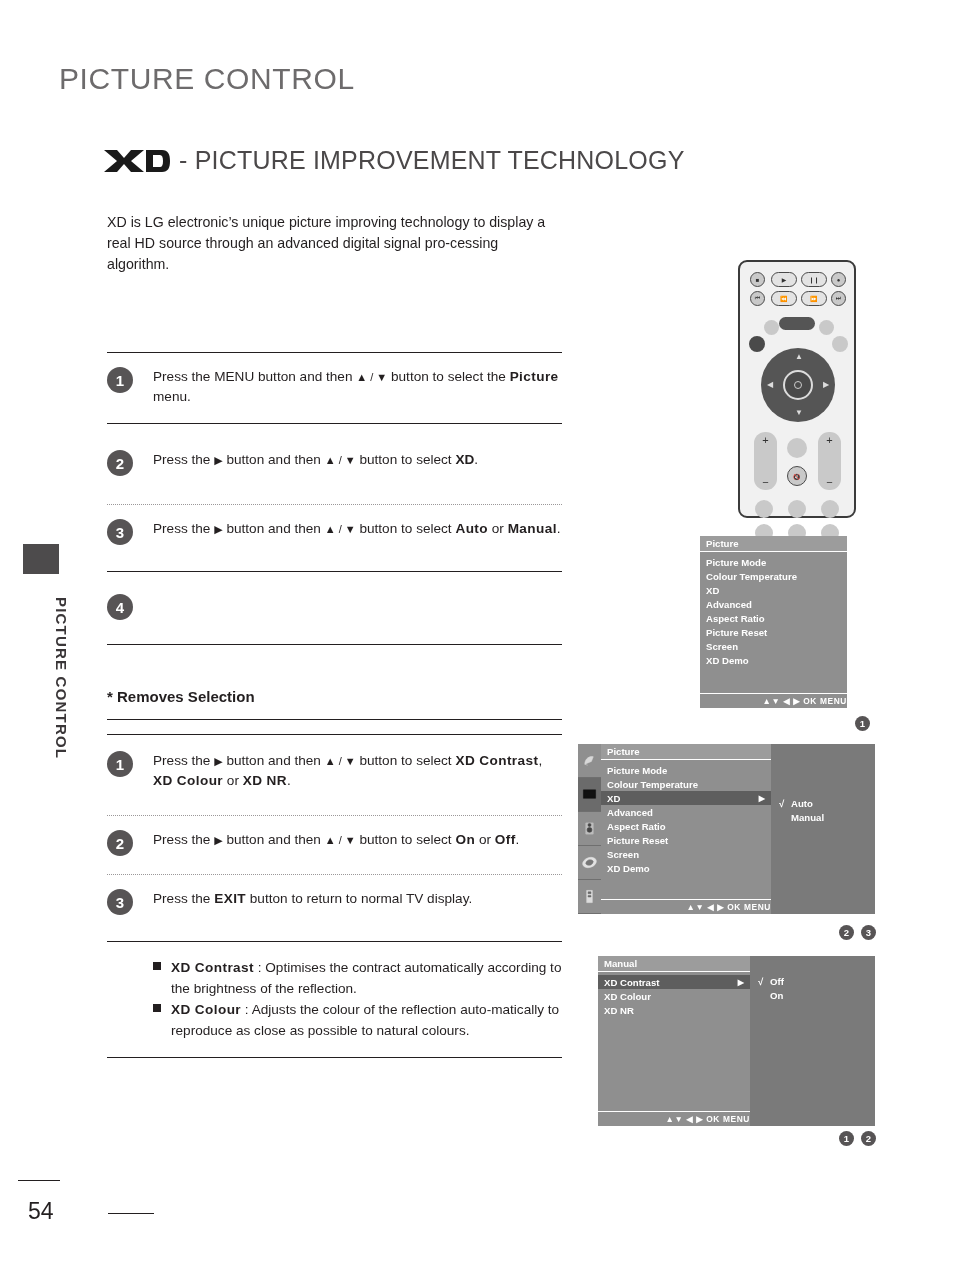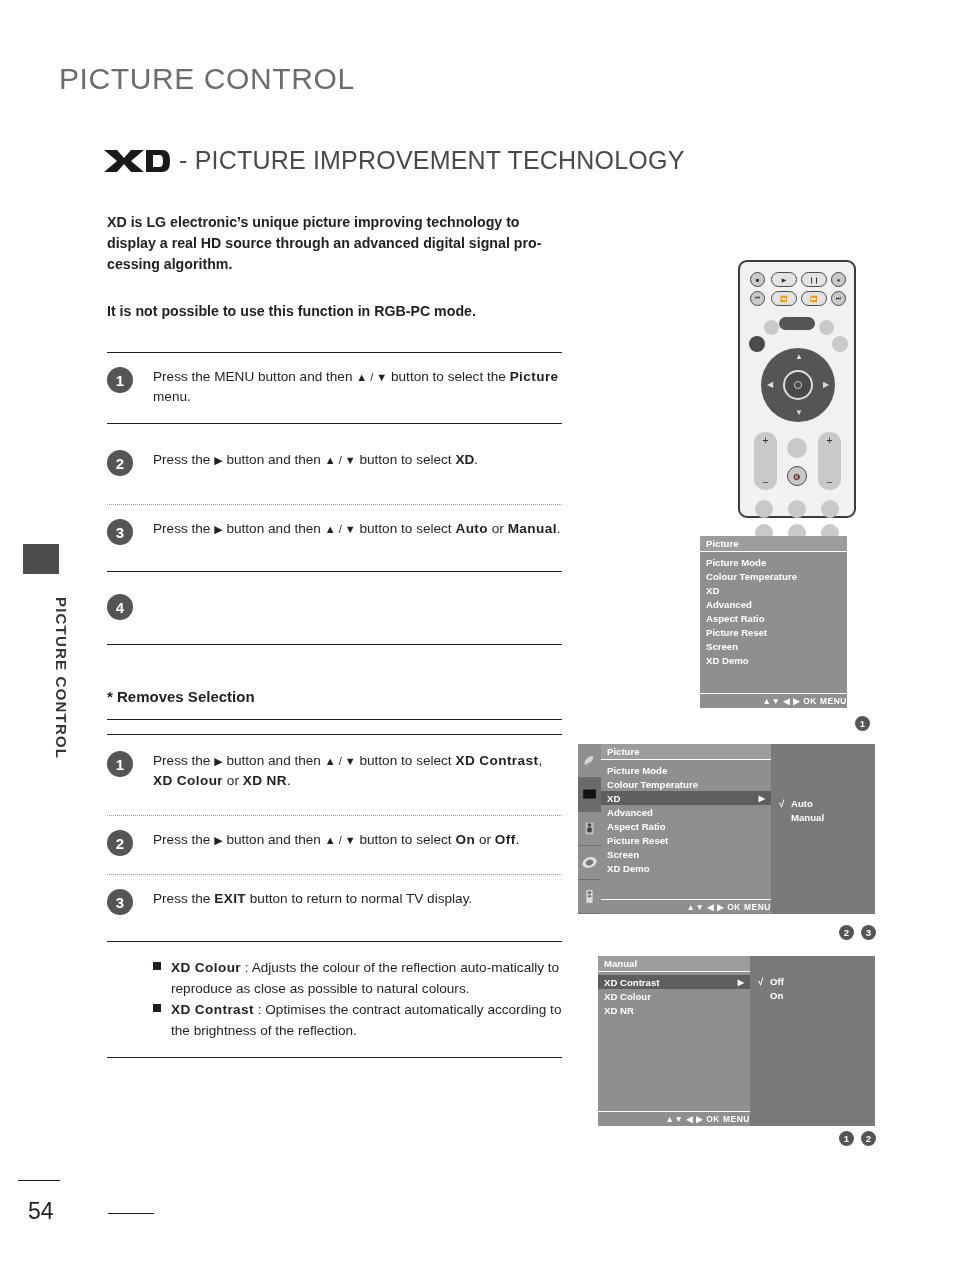--- a/index.html
+++ b/index.html
@@ -57,21 +57,21 @@
   }
   .h2-title {
     font-size: 25px; letter-spacing: 0.2px; color: #4b4849;
   }
 
   
   .para {
     position: absolute; left: 107px;
     width: 440px;
     font-size: 14.2px; line-height: 21px;
-    font-weight: bold; color: #231f20;
+    font-weight: normal; color: #231f20;
   }
   .para.p1 { top: 212px; }
   .para.p2 { top: 301px; }
 
   
   .col { position: absolute; left: 107px; width: 455px; }
 
   .hr { border-top: 1.4px solid #231f20; }
   .hr-dot {
     border-top: 1.6px dotted #9b9899;
@@ -228,21 +228,20 @@
     <span class="xd-logo">
       <svg width="70" height="26" viewBox="0 0 70 26" aria-hidden="true">
         <path d="M2 2 L15 2 L22 10 L29 2 L42 2 L29 13 L42 24 L29 24 L22 16 L15 24 L2 24 L15 13 Z" fill="#1a1a1a"></path>
         <path d="M44 2 L60 2 C66 2 68 6 68 13 C68 20 66 24 60 24 L44 24 Z M51 7 L51 19 L58 19 C60 19 61 17 61 13 C61 9 60 7 58 7 Z" fill="#1a1a1a"></path>
       </svg>
     </span>
     <span class="h2-title">- PICTURE IMPROVEMENT TECHNOLOGY</span>
   </div>
 
   <div class="para p1">XD is LG electronic’s unique picture improving technology to display a real HD source through an advanced digital signal pro-cessing algorithm.</div>
-  <div class="para p2">It is not possible to use this function in RGB-PC mode.</div>
 
   <div class="col" id="steps-col" style="top:352px;">
       <div class="hr" style="margin: 0px 0px 14px;"></div>
       <div class="step" style="padding-bottom: 10px;">
         <div class="badge">1</div>
         <div class="step-text"><span>Press the MENU button and then </span><span class="arr">▲ / ▼</span><span> button to select the </span><span class="mono-b">Picture</span><span>  menu.</span></div>
       </div>
       <div class="hr" style="margin: 6px 0px 26px;"></div>
       <div class="step" style="padding-bottom: 10px;">
         <div class="badge">2</div>
@@ -273,22 +272,22 @@
         <div class="badge">2</div>
         <div class="step-text"><span>Press the </span><span class="arr">▶</span><span> button and then </span><span class="arr">▲ / ▼</span><span> button to select </span><span class="mono-b">On</span><span> or </span><span class="mono-b">Off</span><span>.</span></div>
       </div>
       <div class="hr-dot" style="margin: 10px 0px 14px;"></div>
       <div class="step" style="padding-bottom: 10px;">
         <div class="badge">3</div>
         <div class="step-text"><span>Press the </span><span class="mono-b">EXIT</span><span> button to return to normal TV display.</span></div>
       </div>
       <div class="hr" style="margin: 18px 0px 16px;"></div>
       <div class="bullets" style="margin-left: 46px;">
+        <div class="bullet-row"><span class="sq"></span><span class="mono-b">XD Contrast</span><span> : Optimises the contract automatically according to the brightness of the reflection.</span></div>
         <div class="bullet-row"><span class="sq"></span><span class="mono-b">XD Colour</span><span> : Adjusts the colour of the reflection auto-matically to reproduce as close as possible to natural colours.</span></div>
-        <div class="bullet-row"><span class="sq"></span><span class="mono-b">XD Contrast</span><span> : Optimises the contract automatically according to the brightness of the reflection.</span></div>
       </div>
       <div class="hr" style="margin: 16px 0px 0px;"></div>
     </div>
 
   <div class="remote">
     <div class="remote-inner">
 
       <div class="rc-circ" style="left:10px; top:10px; width:15px; height:15px;">■</div>
       <div class="rc-pill" style="left:31px; top:10px; width:26px; height:15px; border-radius:8px;">▶</div>
       <div class="rc-pill" style="left:61px; top:10px; width:26px; height:15px; border-radius:8px;">❙❙</div>

